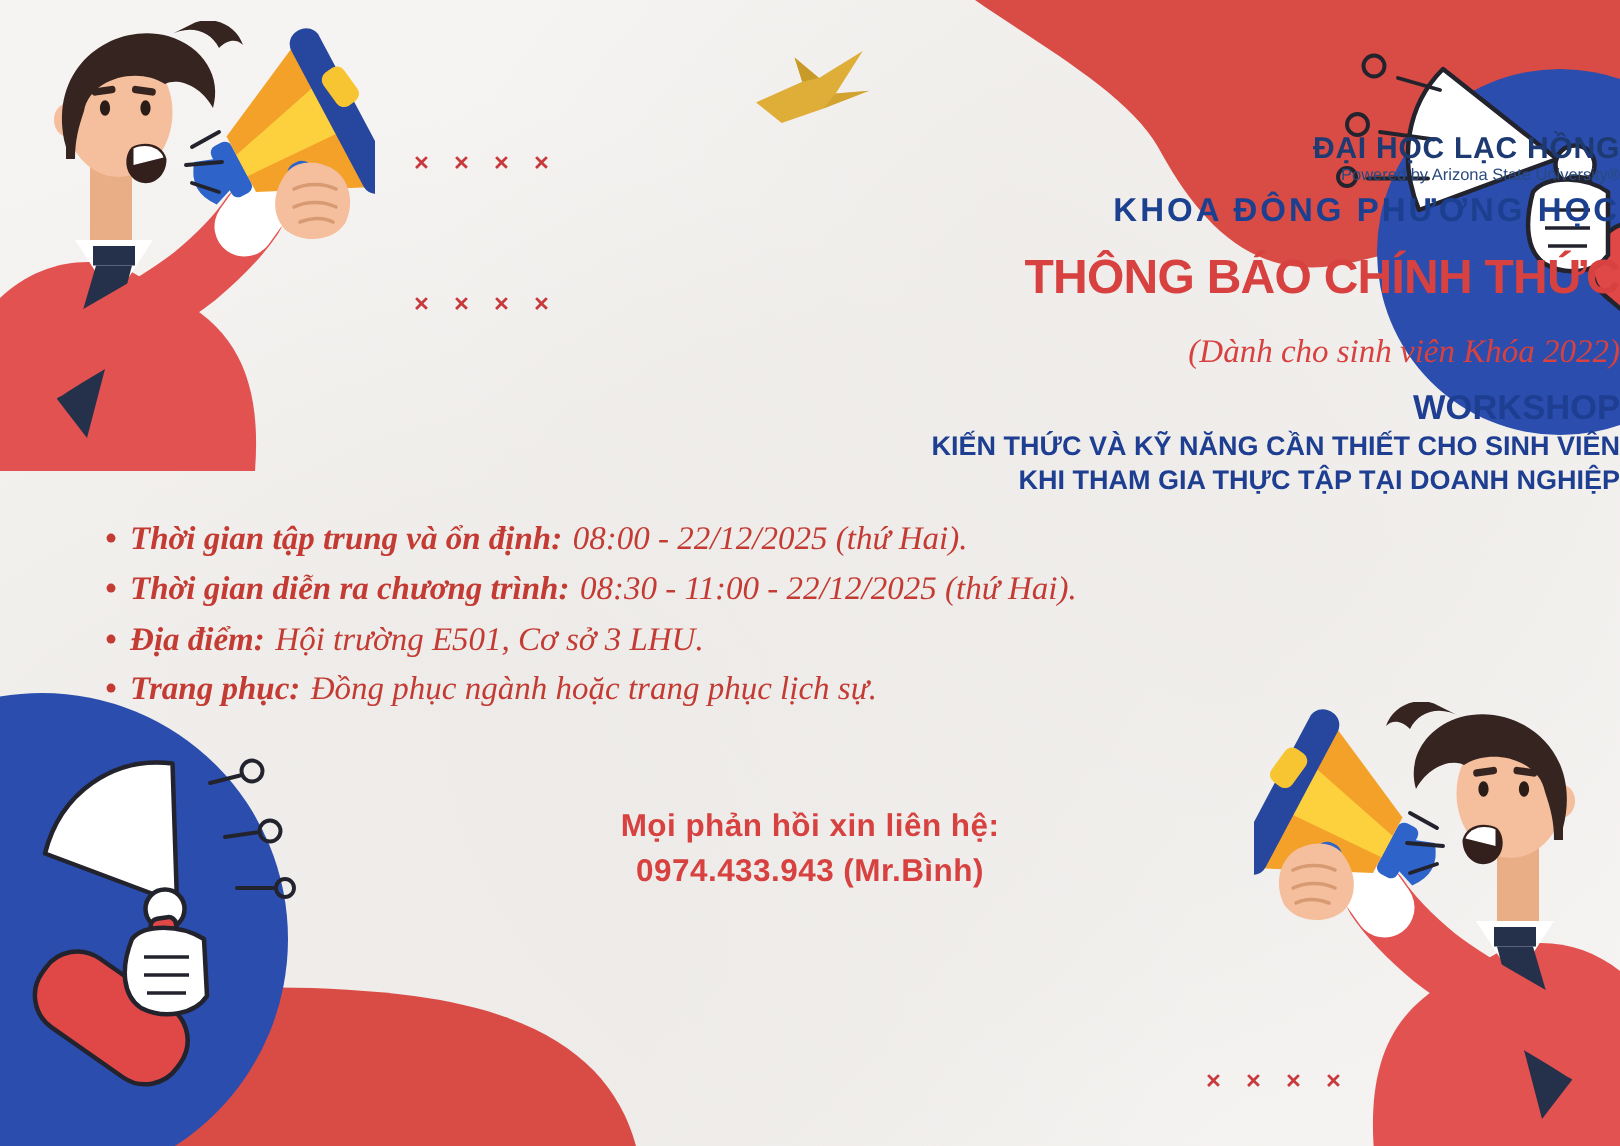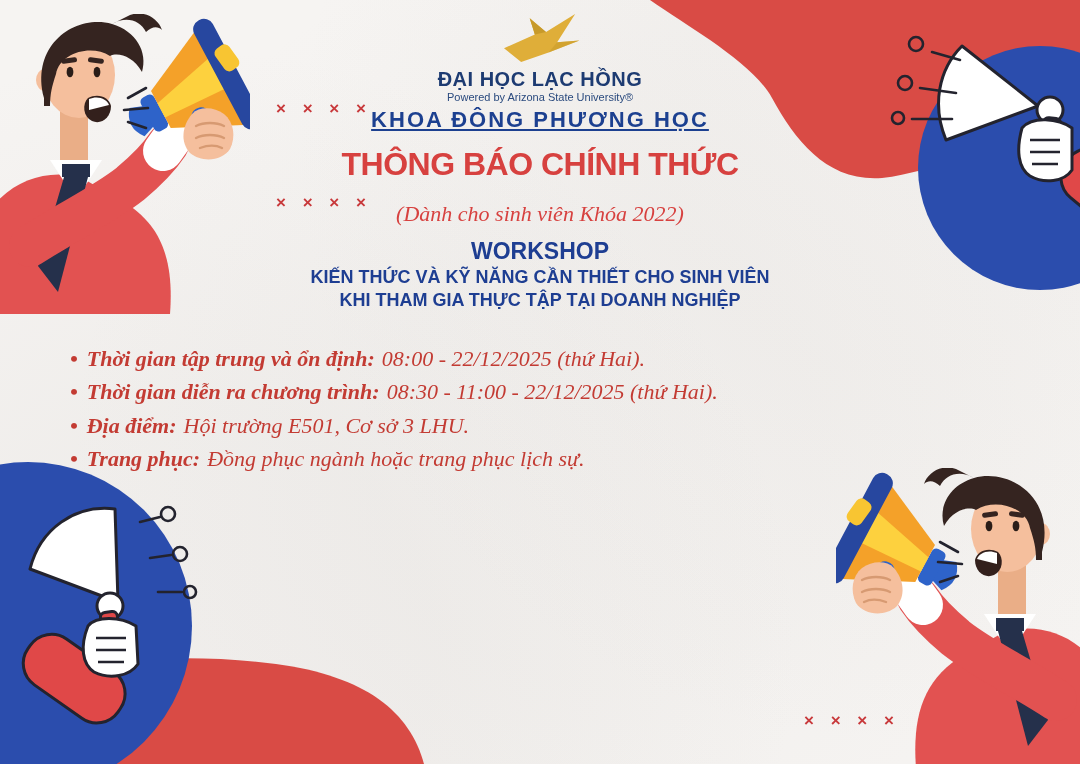--- a/index.html
+++ b/index.html
@@ -21,25 +21,25 @@
   .person-left{left:0;top:14px;width:250px;height:300px;}
   .person-right{right:-6px;top:468px;width:250px;height:300px;transform:scaleX(-1);}
 
   
   .x-pattern{color:#c8393b;font-weight:bold;font-size:17px;line-height:1.85;
     letter-spacing:6px;white-space:pre;}
   .x-tl{left:276px;top:30px;}
   .x-br{left:804px;top:642px;}
 
   
-  .content{left:0;right:0;top:8px;text-align:center;z-index:5;}
+  .content{left:0;right:0;top:28px;text-align:right;z-index:5;}
   .logo-mark{width:88px;height:60px;margin:0 auto;}
   .org-university{font-size:20px;font-weight:bold;color:#1d3b72;letter-spacing:.5px;line-height:1.15;}
   .org-powered{font-size:11px;color:#2a4a7e;line-height:1.25;}
-  .org-faculty{font-size:22px;font-weight:bold;color:#1c4090;letter-spacing:2px;margin-top:3px;line-height:1.1;text-decoration:underline;}
+  .org-faculty{font-size:22px;font-weight:bold;color:#1c4090;letter-spacing:2px;margin-top:3px;line-height:1.1;}
   .title{margin-top:15px;font-size:32px;font-weight:bold;color:#d7413f;letter-spacing:-0.5px;line-height:1.1;}
   .subtitle{font-family:"Liberation Serif", serif;font-style:italic;font-size:22px;color:#d7413f;margin-top:19px;}
   .workshop-label{margin-top:11px;font-size:23px;font-weight:bold;color:#1e3e92;line-height:1.2;}
   .workshop-line{font-size:18px;font-weight:bold;color:#1e3e92;line-height:1.32;}
 
   
   .details{left:70px;top:342px;width:960px;z-index:5;font-style:italic;}
   .detail-row{font-family:"Liberation Serif", serif;font-size:22px;color:#c33b33;
     line-height:33.4px;white-space:nowrap;}
   .detail-dot{font-weight:bold;margin-right:9px;}
@@ -187,14 +187,18 @@
       <span class="detail-dot">•</span><span class="detail-label">Thời gian diễn ra chương trình:</span><span>08:30 - 11:00 - 22/12/2025 (thứ Hai).</span>
     </div>
     <div class="detail-row">
       <span class="detail-dot">•</span><span class="detail-label">Địa điểm:</span><span>Hội trường E501, Cơ sở 3 LHU.</span>
     </div>
     <div class="detail-row">
       <span class="detail-dot">•</span><span class="detail-label">Trang phục:</span><span>Đồng phục ngành hoặc trang phục lịch sự.</span>
     </div>
   </div>
 
+  <div class="abs contact">
+    <div>Mọi phản hồi xin liên hệ:</div>
+    <div>0974.433.943 (Mr.Bình)</div>
+  </div>
 
 </div>
 
 </body></html>

